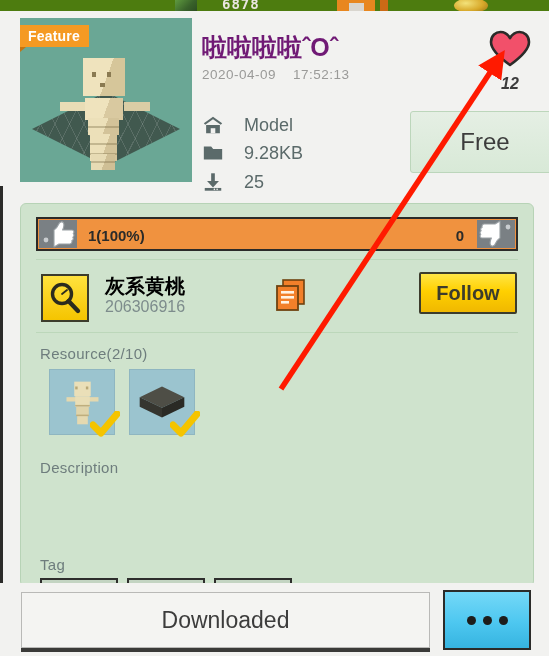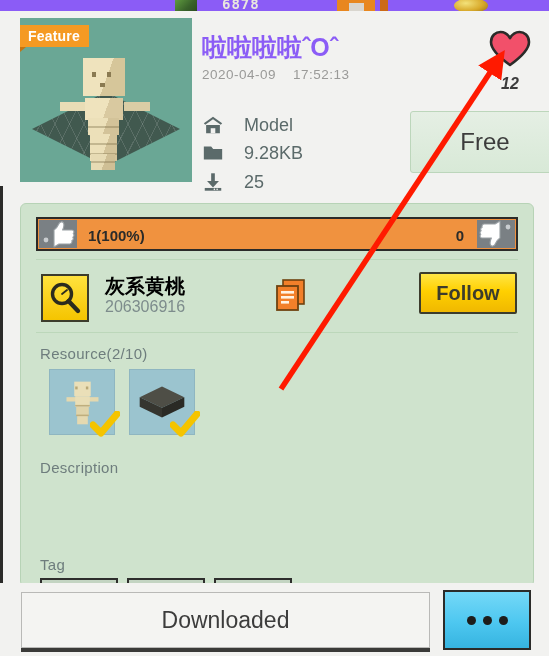--- a/index.html
+++ b/index.html
@@ -13,21 +13,21 @@
     overflow: hidden;
     font-family: "Liberation Sans", "DejaVu Sans", sans-serif;
     position: relative;
   }
 
   
   .hud-strip {
     position: absolute;
     left: 0; top: 0;
     width: 549px; height: 11px;
-    background: #8b5cf6;
+    background: #4d7c0f;
     overflow: hidden;
   }
   .hud-green {
     position: absolute; left: 175px; top: 0;
     width: 22px; height: 11px;
     background: linear-gradient(135deg, #5f9a3f 0%, #39622a 60%, #2c4d22 100%);
   }
   .hud-score {
     position: absolute; left: 222px; top: -4px;
     font-family: "DejaVu Sans Mono", monospace;
@@ -136,21 +136,21 @@
     width: 0; height: 0;
     border-left: 6px solid #c47512;
     border-bottom: 5px solid transparent;
   }
 
   .title {
     position: absolute;
     left: 196px; top: 20px;
     font-size: 25px;
     font-weight: bold;
-    color: #8b5cf6;
+    color: #701a75;
     letter-spacing: 0px;
     white-space: nowrap;
   }
   .datetime {
     position: absolute;
     left: 196px; top: 56px;
     font-size: 13.5px;
     color: #9a9a98;
     letter-spacing: .5px;
     white-space: nowrap;

